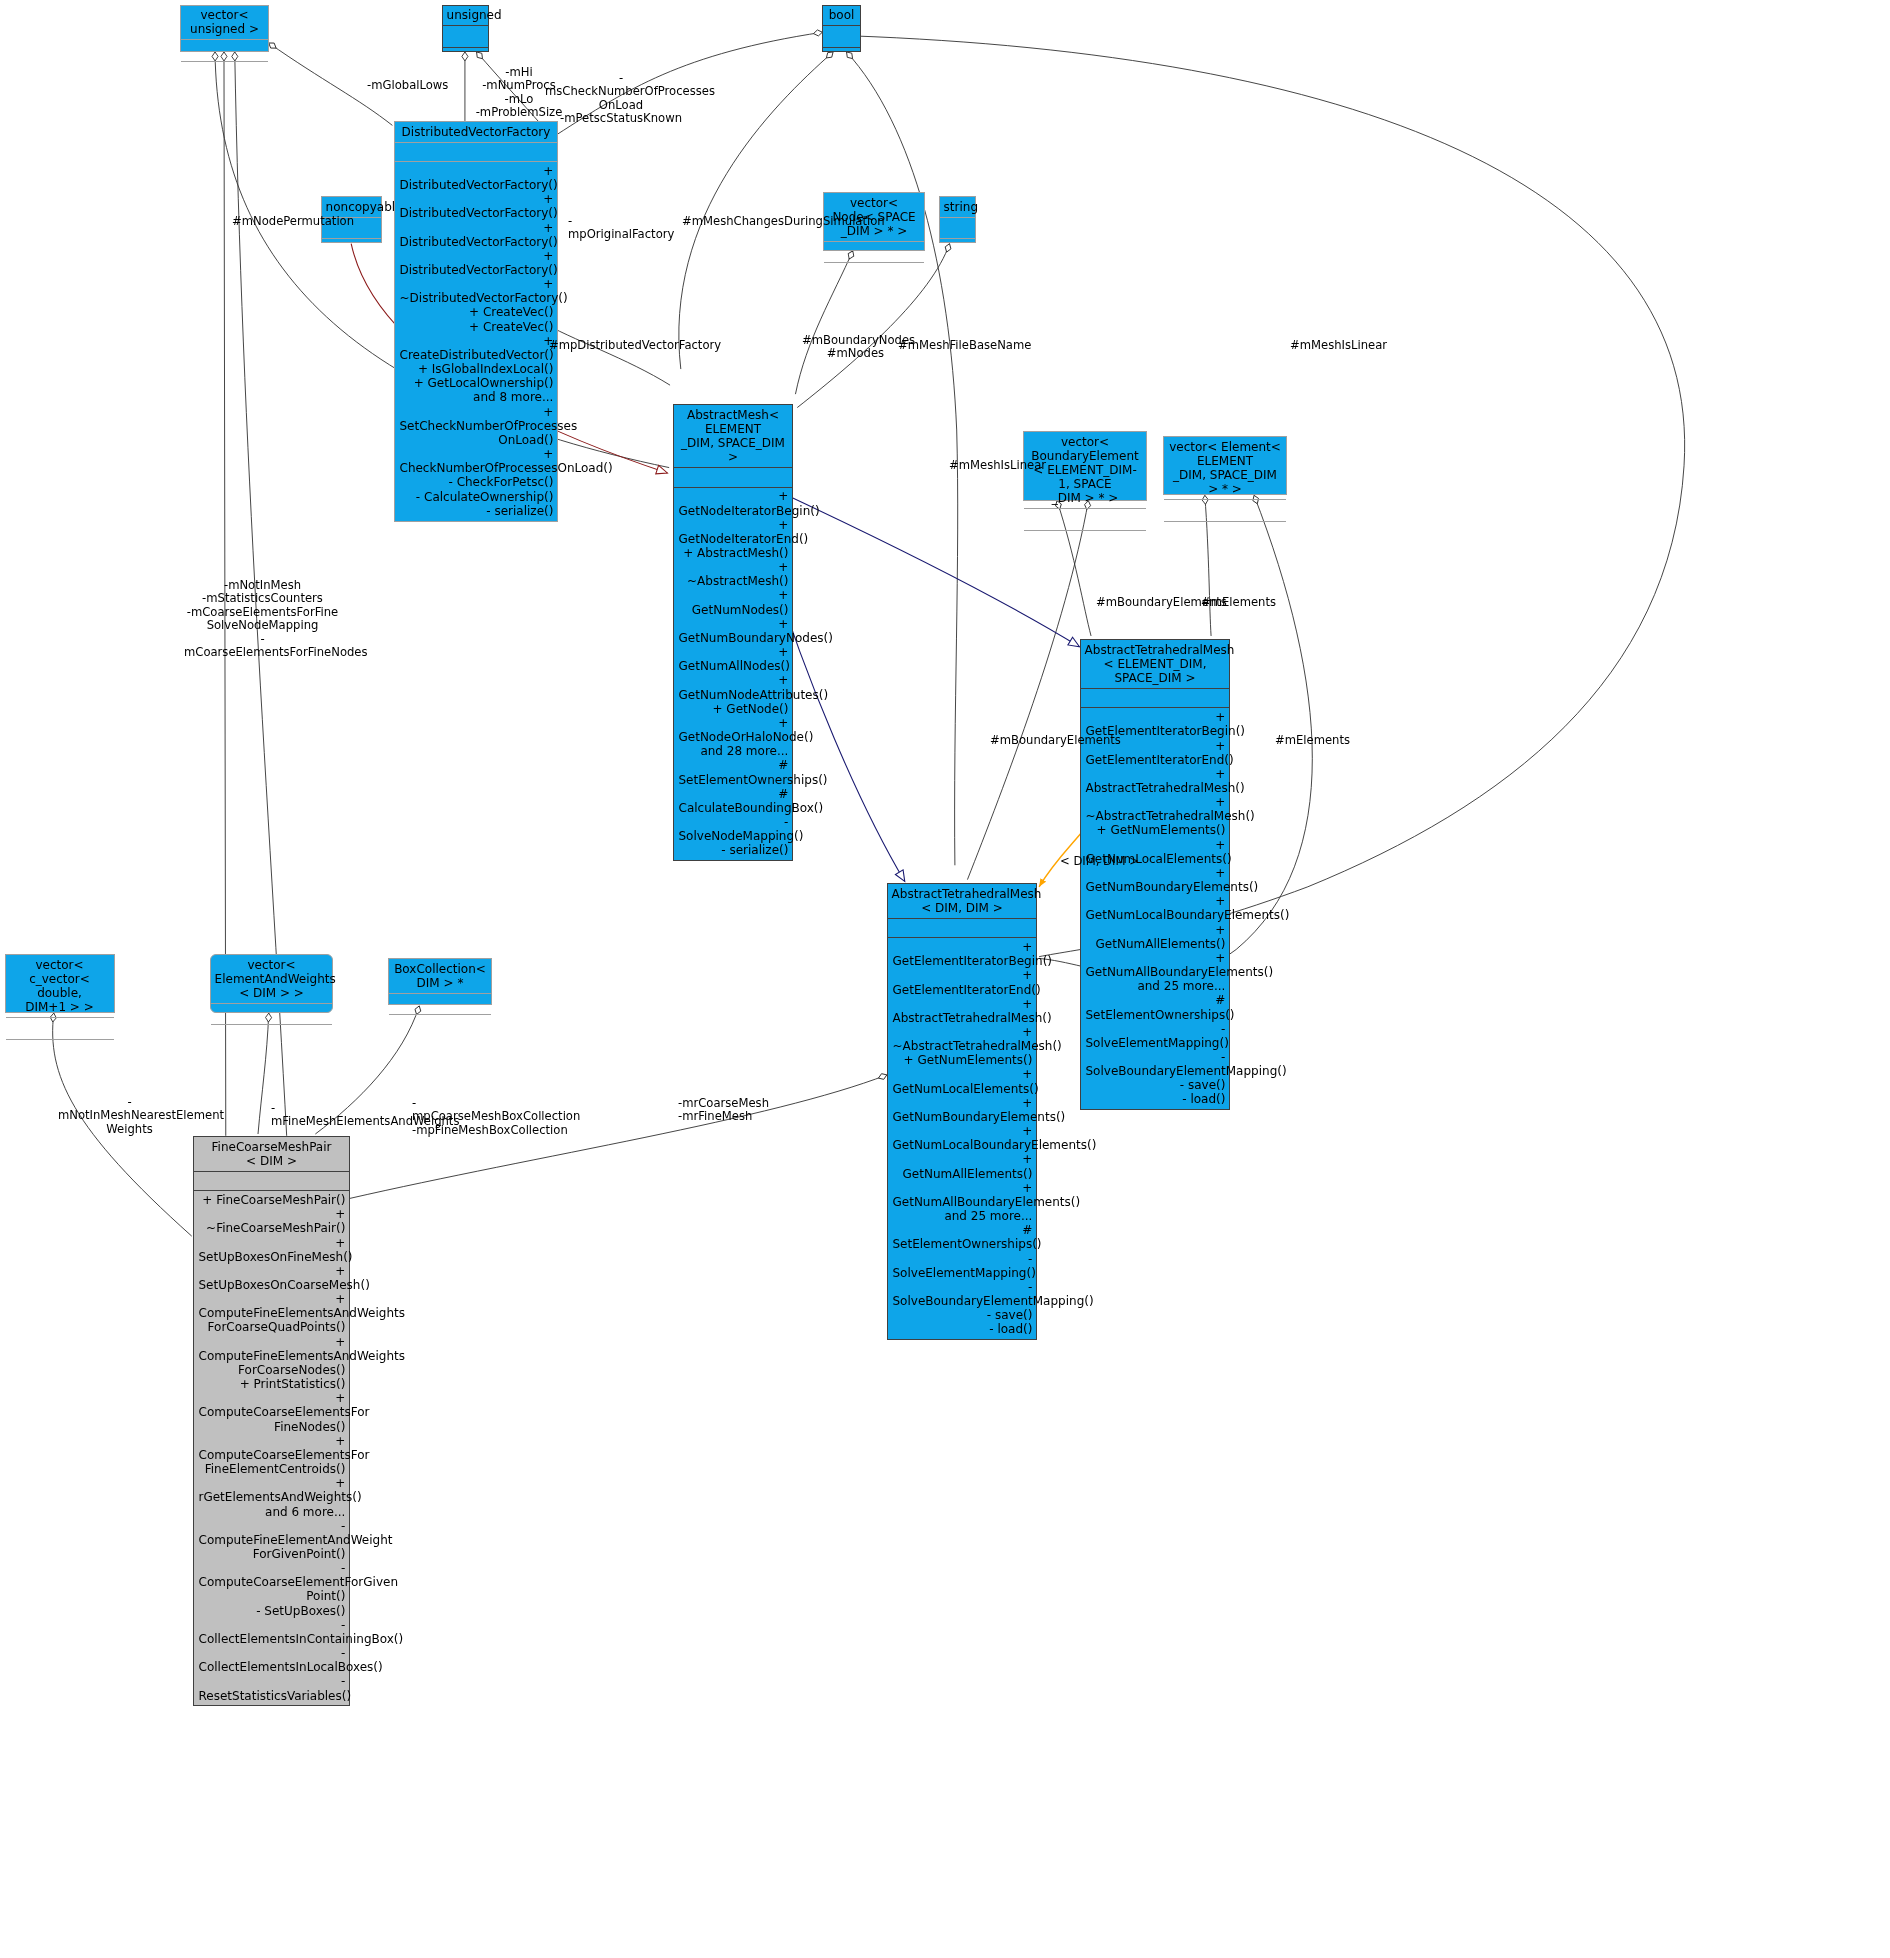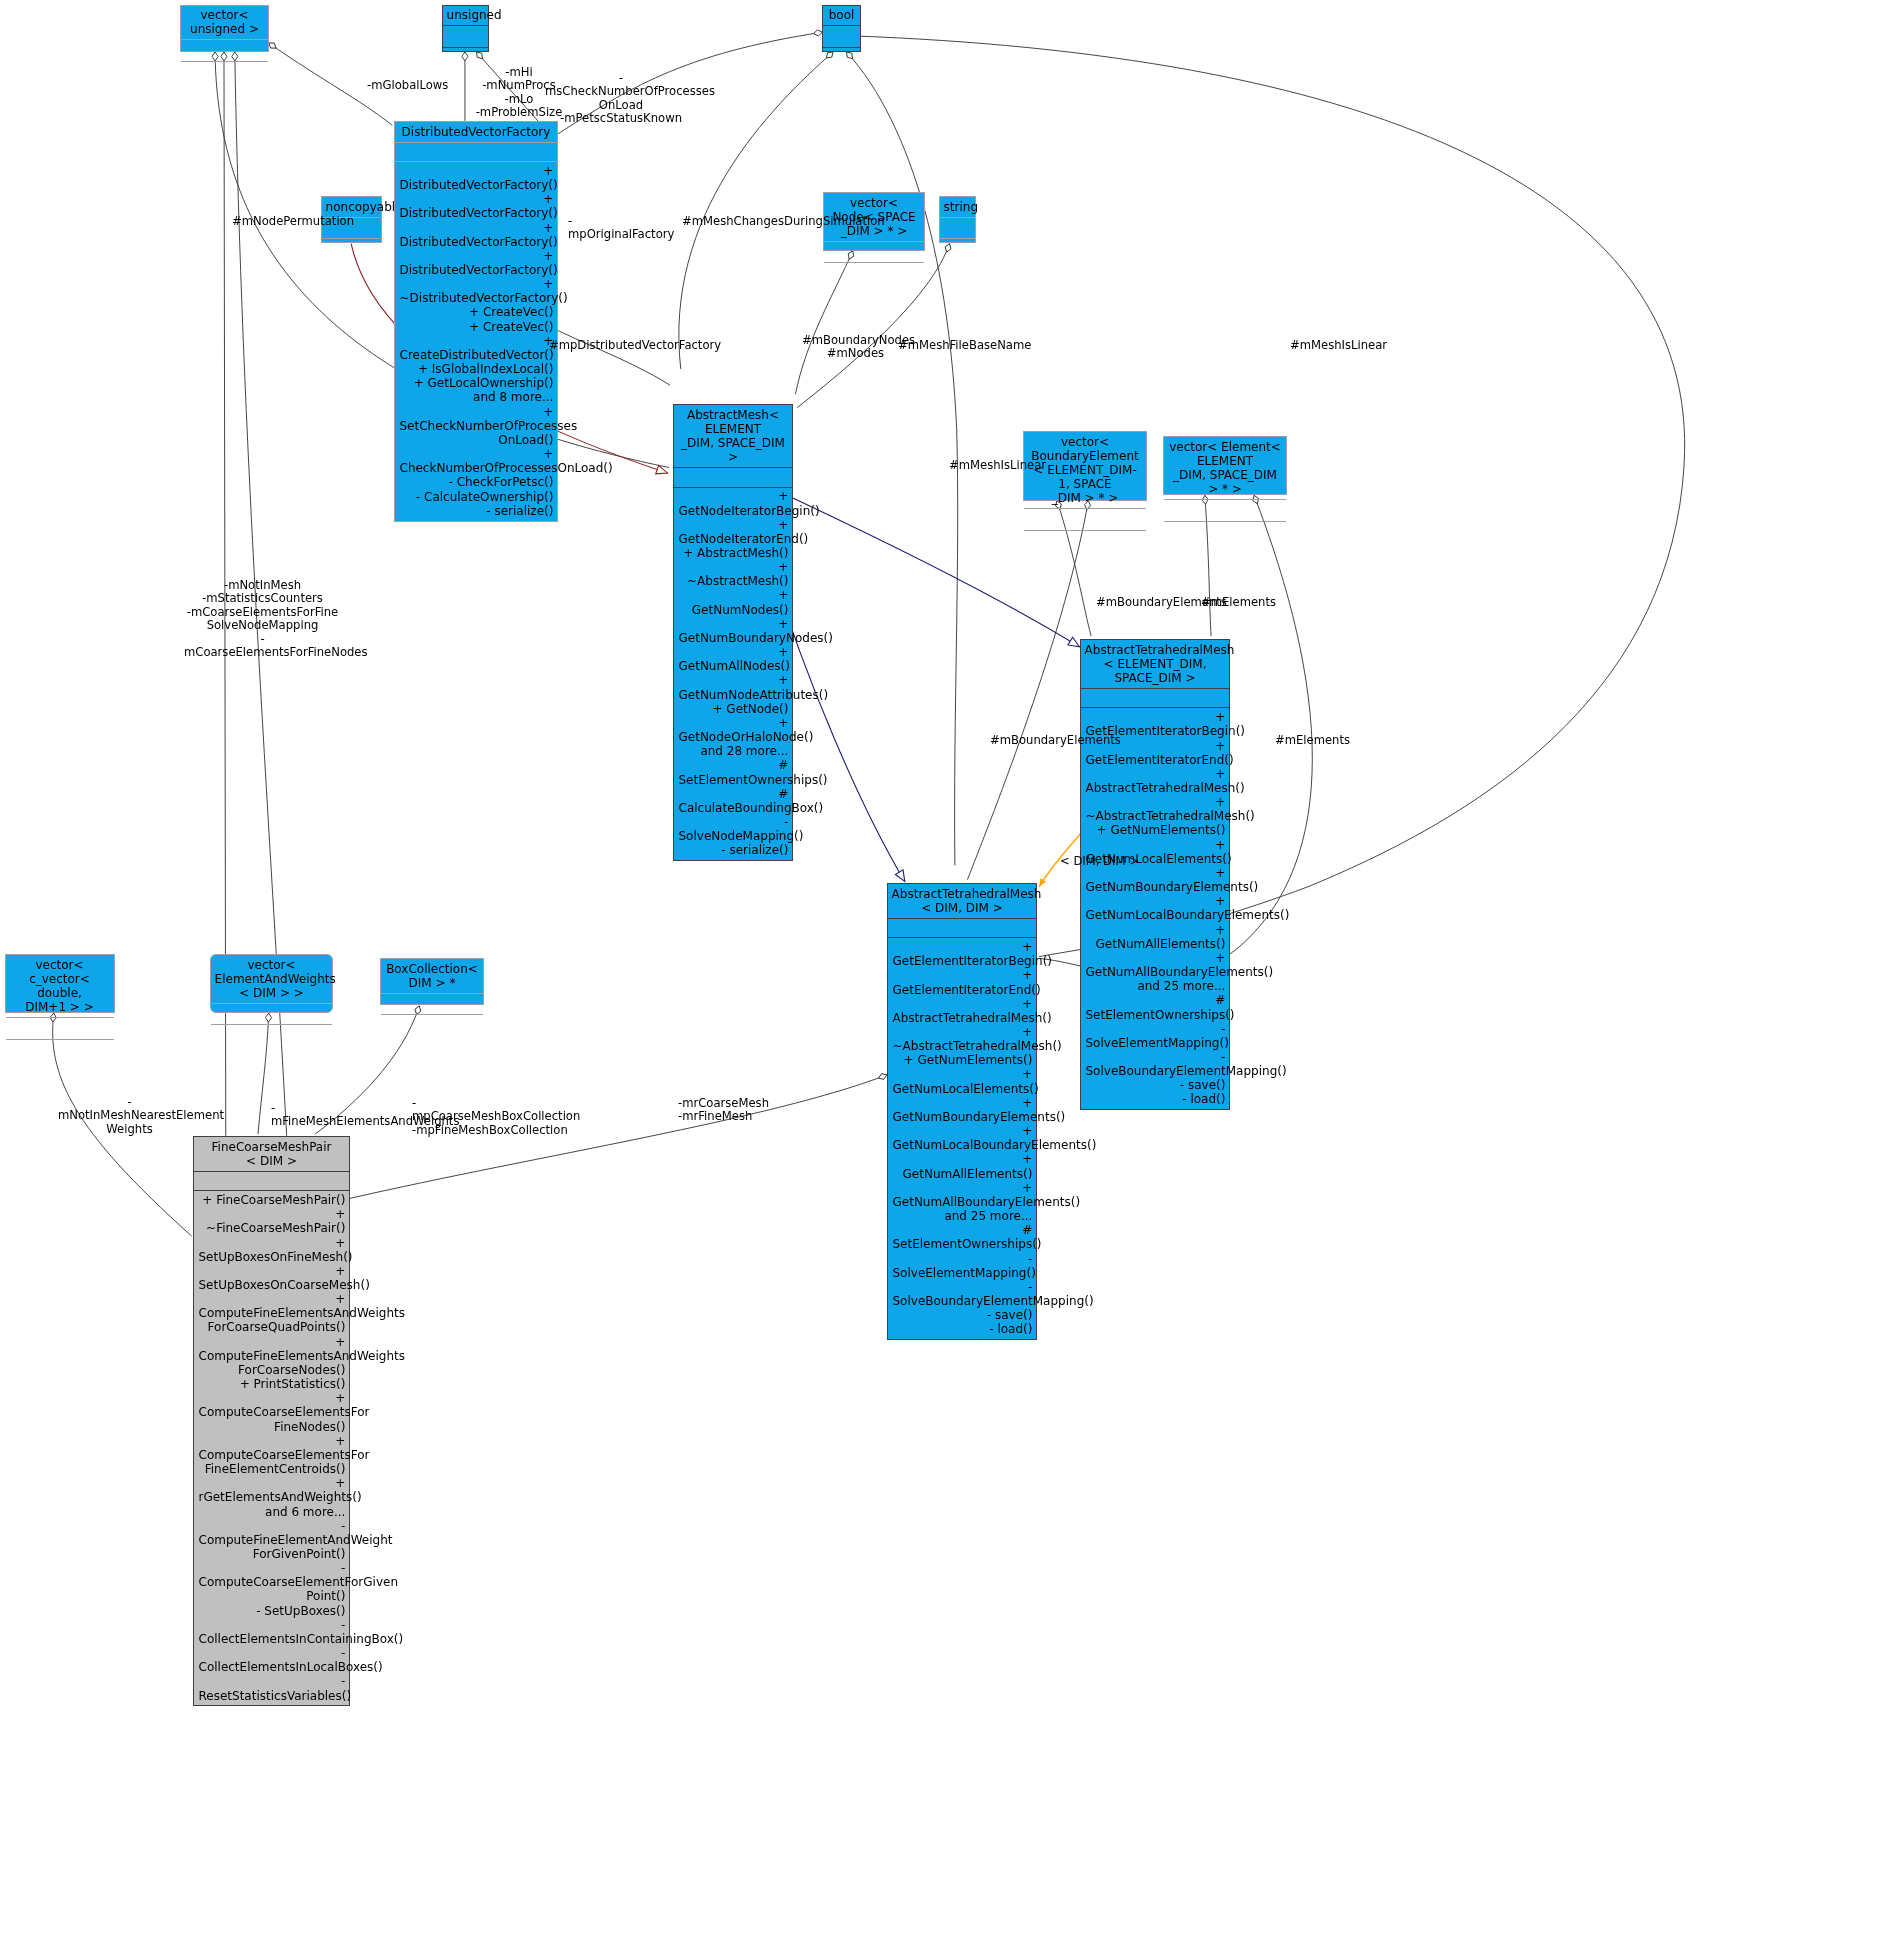--- a/index.html
+++ b/index.html
@@ -245,21 +245,21 @@
 DIM+1 &gt; &gt;</div>
         <div class="attrs"></div>
         <div class="ops"></div>
       </div>
       <div class="node empty" style="left: 210px; top: 954px; width: 123px; height: 59px; border-radius: 6px;">
         <div class="title">vector&lt; ElementAndWeights
 &lt; DIM &gt; &gt;</div>
         <div class="attrs"></div>
         <div class="ops"></div>
       </div>
-      <div class="node empty" style="left: 380px; top: 958px; width: 104px; height: 47px;">
+      <div class="node empty" style="left: 388px; top: 958px; width: 104px; height: 47px;">
         <div class="title">BoxCollection&lt; DIM &gt; *</div>
         <div class="attrs"></div>
         <div class="ops"></div>
       </div>
       <div class="node filled thick" style="left: 193px; top: 1136px; width: 157px;">
         <div class="title">FineCoarseMeshPair
 &lt; DIM &gt;</div>
         <div class="attrs"></div>
         <div class="ops">+ FineCoarseMeshPair()
 + ~FineCoarseMeshPair()

